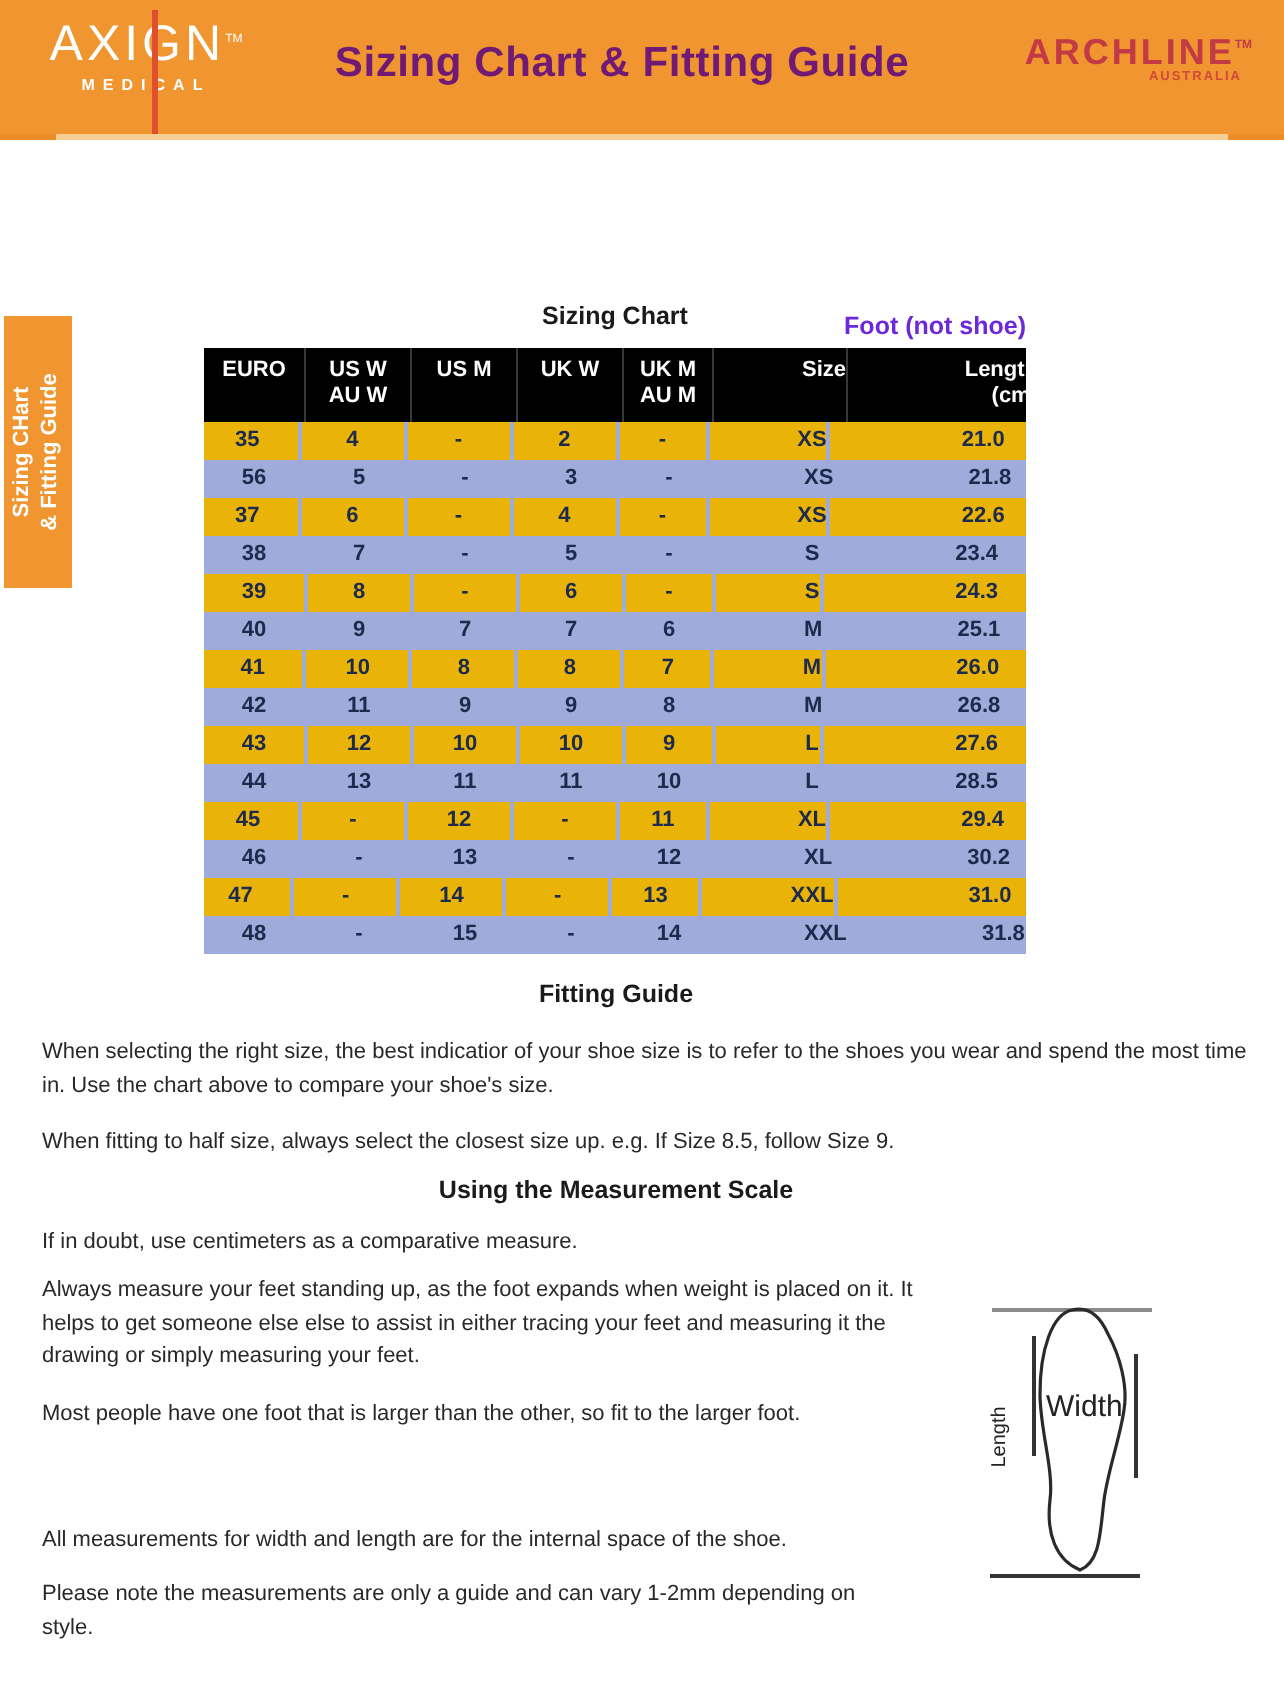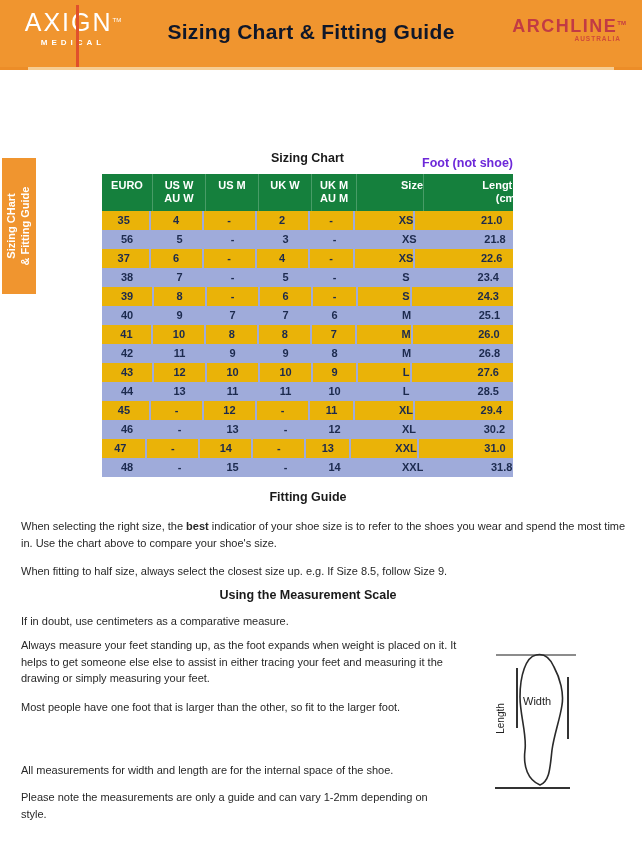--- a/index.html
+++ b/index.html
@@ -12,67 +12,67 @@
   .header-underline { position:absolute; left:0; top:67px; width:642px; height:3px;
     background:linear-gradient(to right,#EC8D28 0 28px,#F6CD93 28px 614px,#EC8D28 614px 100%); }
 
   .axign { position:absolute; left:20px; top:9px; width:106px; text-align:center; color:#fff; }
   .axign-main { font-size:25px; letter-spacing:2px; font-weight:400; line-height:26px; }
   .axign-sub  { font-size:8px; letter-spacing:4px; font-weight:bold; margin-top:3px; }
   .axign-tm   { font-size:6px; vertical-align:top; position:relative; top:-2px; letter-spacing:0; }
   .axign-line { position:absolute; left:56px; top:-4px; width:3px; height:62px; background:#E0502C; }
 
   .header-title { position:absolute; left:0; top:20px; width:642px; padding-right:20px;
-    text-align:center; color:#0f172a; font-size:21px; font-weight:bold; letter-spacing:0.3px; }
+    text-align:center; color:#701a75; font-size:21px; font-weight:bold; letter-spacing:0.3px; }
 
   .archline { position:absolute; right:16px; top:17px; text-align:right; }
   .archline-main { font-size:18px; font-weight:bold; color:#C23B44; letter-spacing:1.5px; line-height:18px; }
   .archline-tm { font-size:6px; vertical-align:top; position:relative; top:-3px; letter-spacing:0; }
   .archline-sub { font-size:6.5px; font-weight:bold; color:#D04A3A; letter-spacing:1px; padding-right:5px; }
 
   
   .side-tab { position:absolute; left:2px; top:158px; width:34px; height:136px; background:#F0952F; }
   .side-tab-inner { position:absolute; left:50%; top:50%; width:136px; height:30px;
     transform:translate(-50%,-50%) rotate(-90deg); text-align:center;
     color:#fff; font-weight:bold; font-size:11px; line-height:14px; white-space:nowrap; }
 
   
   .chart-title { position:absolute; left:102px; top:151px; width:411px; text-align:center;
     font-size:12.5px; font-weight:bold; color:#1a1a1a; }
   .foot-note { position:absolute; left:380px; top:156px; width:133px; text-align:right;
     font-size:12.5px; font-weight:bold; color:#6d28d9; }
 
   .sizing-table { position:absolute; left:102px; top:174px; width:411px; }
-  .thead { display:flex; background:#15803d; height:37px; }
+  .thead { display:flex; background:#000000; height:37px; }
   .thcell { color:#fff; font-size:11px; font-weight:bold; text-align:center; padding-top:5px; line-height:13px; }
   .thead .thcell + .thcell { border-left:1px solid rgba(255,255,255,0.22); }
   .trow { display:flex; height:19px; }
   .row-a { background:#eab308;justify-content:center; }
   .row-b { background:#9FABDA; }
   .tcell { font-size:11px; font-weight:bold; color:#1C2A4E; text-align:center; line-height:19px; }
   .trow .tcell + .tcell { border-left:2px solid #9FABDA; }
   .c0 { flex:0 0 50px; } .c1 { flex:0 0 53px; } .c2 { flex:0 0 53px; }
   .c3 { flex:0 0 53px; } .c4 { flex:0 0 45px; } .c5 { flex:0 0 54px;padding-left:44px; }
   .c6 { flex:0 0 103px; text-align:right; padding-right:14px; }
   .thcell.c6 { padding-right:7px; }
 
   
   .h-center { position:absolute; left:0; width:642px; padding-right:26px; text-align:center;
     font-size:12.5px; font-weight:bold; color:#1a1a1a; }
   .para { position:absolute; font-size:11px; color:#282828; line-height:16.5px; }
-  .bold { font-weight:bold; }
+  .bold { font-weight:normal; }
 
   
   .diagram { position:absolute; left:490px; top:645px; width:152px; height:152px; }
   .diagram svg { position:absolute; left:0; top:0; }
   .line-top { position:absolute; left:6px; top:9px; width:80px; height:2px; background:#8C8C8C; }
   .line-bottom { position:absolute; left:5px; top:142px; width:75px; height:1.5px; background:#333; }
   .vline-left { position:absolute; left:26px; top:23px; width:1.5px; height:60px; background:#333; }
   .vline-right { position:absolute; left:77px; top:32px; width:1.5px; height:62px; background:#333; }
-  .width-label { position:absolute; left:33px; top:50px; font-size:11px; color:#222; }
+  .width-label { position:absolute; left:33px; top:50px; font-size:15px; color:#222; }
   .length-label { position:absolute; left:-13px; top:68px; width:46px; text-align:center;
     transform:rotate(-90deg); font-size:10px; color:#222; }
 </style>
 </head>
 <body>
 
 <div class="page">
 
   <div class="header-bar">
     <div class="axign">

